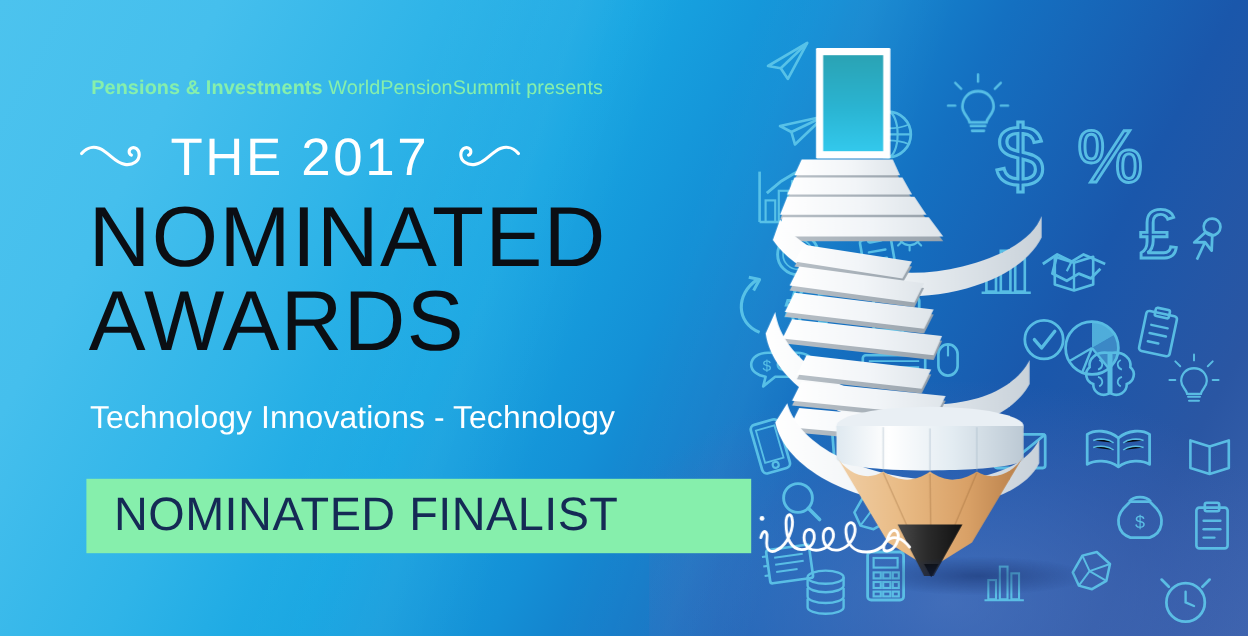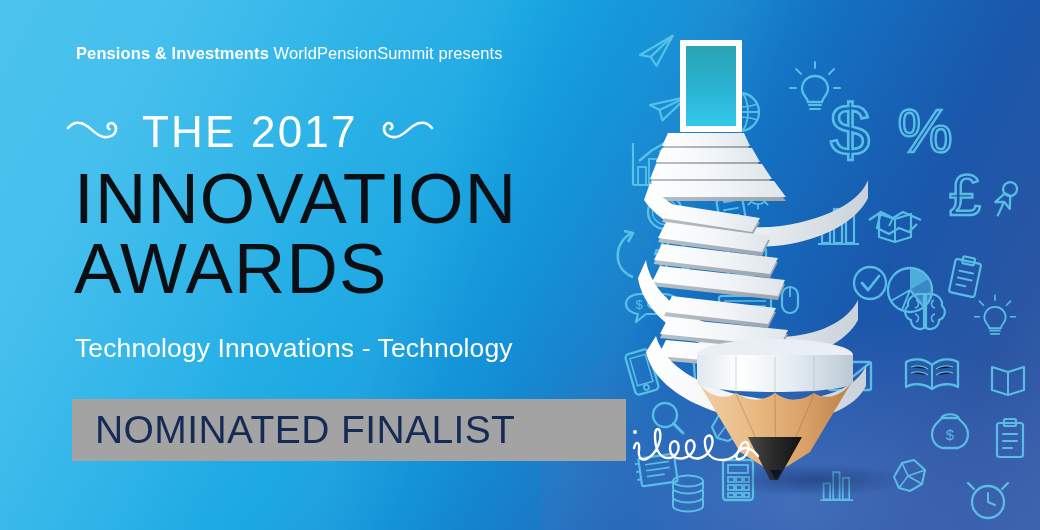--- a/index.html
+++ b/index.html
@@ -58,23 +58,23 @@
         rgba(255,255,255,0.00) 52%,
         rgba(255,255,255,0.035) 60%,
         rgba(255,255,255,0.00) 66%);
     pointer-events: none;
   }
 
   
   .presenter {
     position: absolute;
     left: 76px;
-    top: 44px;
+    top: 64px;
     font-size: 16.5px;
-    color: #ffffff;
+    color: #86efac;
     letter-spacing: 0.1px;
     white-space: nowrap;
   }
   .presenter .strong { font-weight: 700; }
   .presenter .light  { font-weight: 400; }
 
   .the-year-row {
     position: absolute;
     left: 66px;
     top: 104px;
@@ -116,21 +116,21 @@
     letter-spacing: 0.1px;
     white-space: nowrap;
   }
 
   .finalist-band {
     position: absolute;
     left: 72px;
     top: 399px;
     width: 554px;
     height: 62px;
-    background: #a3a3a3;
+    background: #86efac;
     display: flex;
     align-items: center;
   }
   .finalist-band .label {
     margin-left: 23px;
     font-size: 39px;
     font-weight: 400;
     letter-spacing: 0.4px;
     color: #152a55;
     white-space: nowrap;
@@ -166,21 +166,21 @@
     </span>
     <span class="the-year">THE 2017</span>
     <span class="flourish right">
       <svg width="62" height="30" viewBox="0 0 62 30">
         <path d="M2 13 C7 7, 14 6, 21 11 C27 15, 31 21, 38 22 C45 23, 50 19, 50 14
                  C50 9.5, 46.5 7, 43.5 8.5 C41 9.8, 41 13, 43.5 14.2" fill="none" stroke="#ffffff" stroke-width="2.6" stroke-linecap="round"></path>
       </svg>
     </span>
   </div>
 
-  <div class="awards-title">INNOVATION
+  <div class="awards-title">NOMINATED
 AWARDS</div>
 
   <div class="category">Technology Innovations - Technology</div>
 
   <div class="finalist-band">
     <span class="label">NOMINATED FINALIST</span>
   </div>
 
   <div class="artwork">
     <svg width="430" height="530" viewBox="0 0 430 530">

